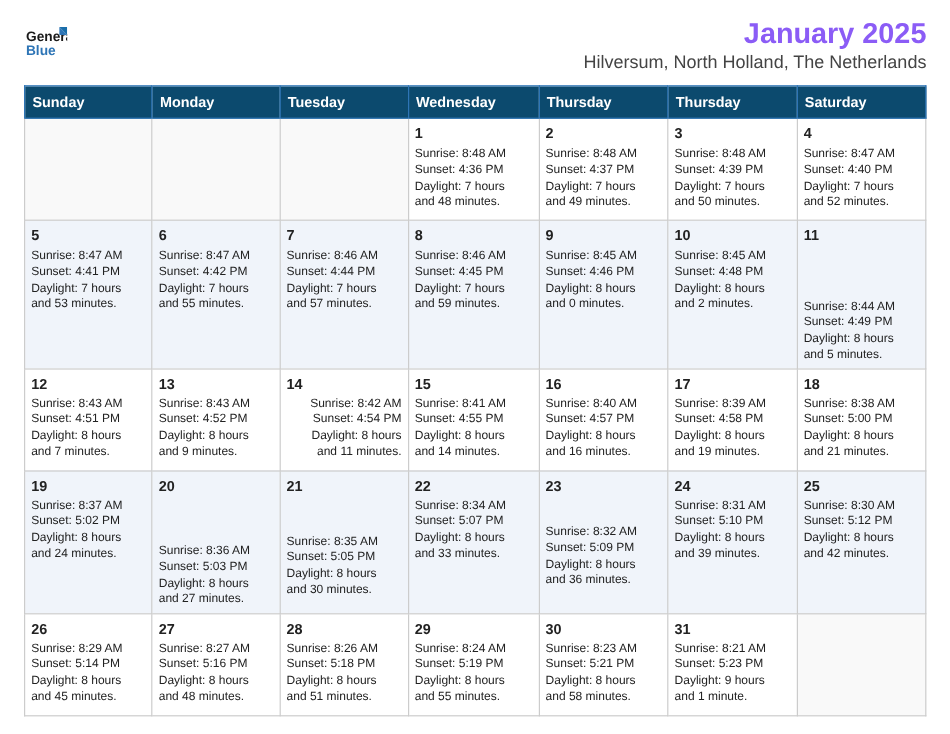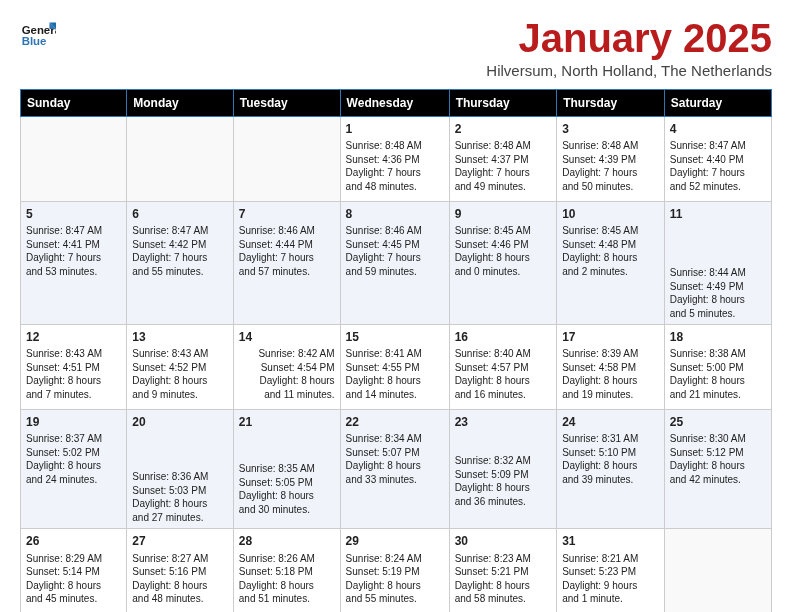--- a/index.html
+++ b/index.html
@@ -26,37 +26,37 @@
       gap: 4px;
     }
     .logo-icon {
       width: 36px;
       height: 36px;
     }
     .title-block {
       text-align: right;
     }
     .month-title {
-      font-size: 40px;
+      font-size: 24px;
       font-weight: bold;
-      color: #b91c1c;
+      color: #8b5cf6;
       line-height: 1.1;
     }
     .location {
       font-size: 15px;
       color: #444;
       margin-top: 2px;
     }
     .calendar {
       width: 100%;
       border-collapse: collapse;
       font-size: 11px;
     }
     .calendar th {
-      background: #000000;
+      background: #0c4a6e;
       color: #fff;
       text-align: left;
       padding: 6px 6px;
       font-size: 12px;
       font-weight: bold;
       border: 1px solid #2e75b6;
     }
     .calendar td {
       border: 1px solid #ccc;
       vertical-align: top;

